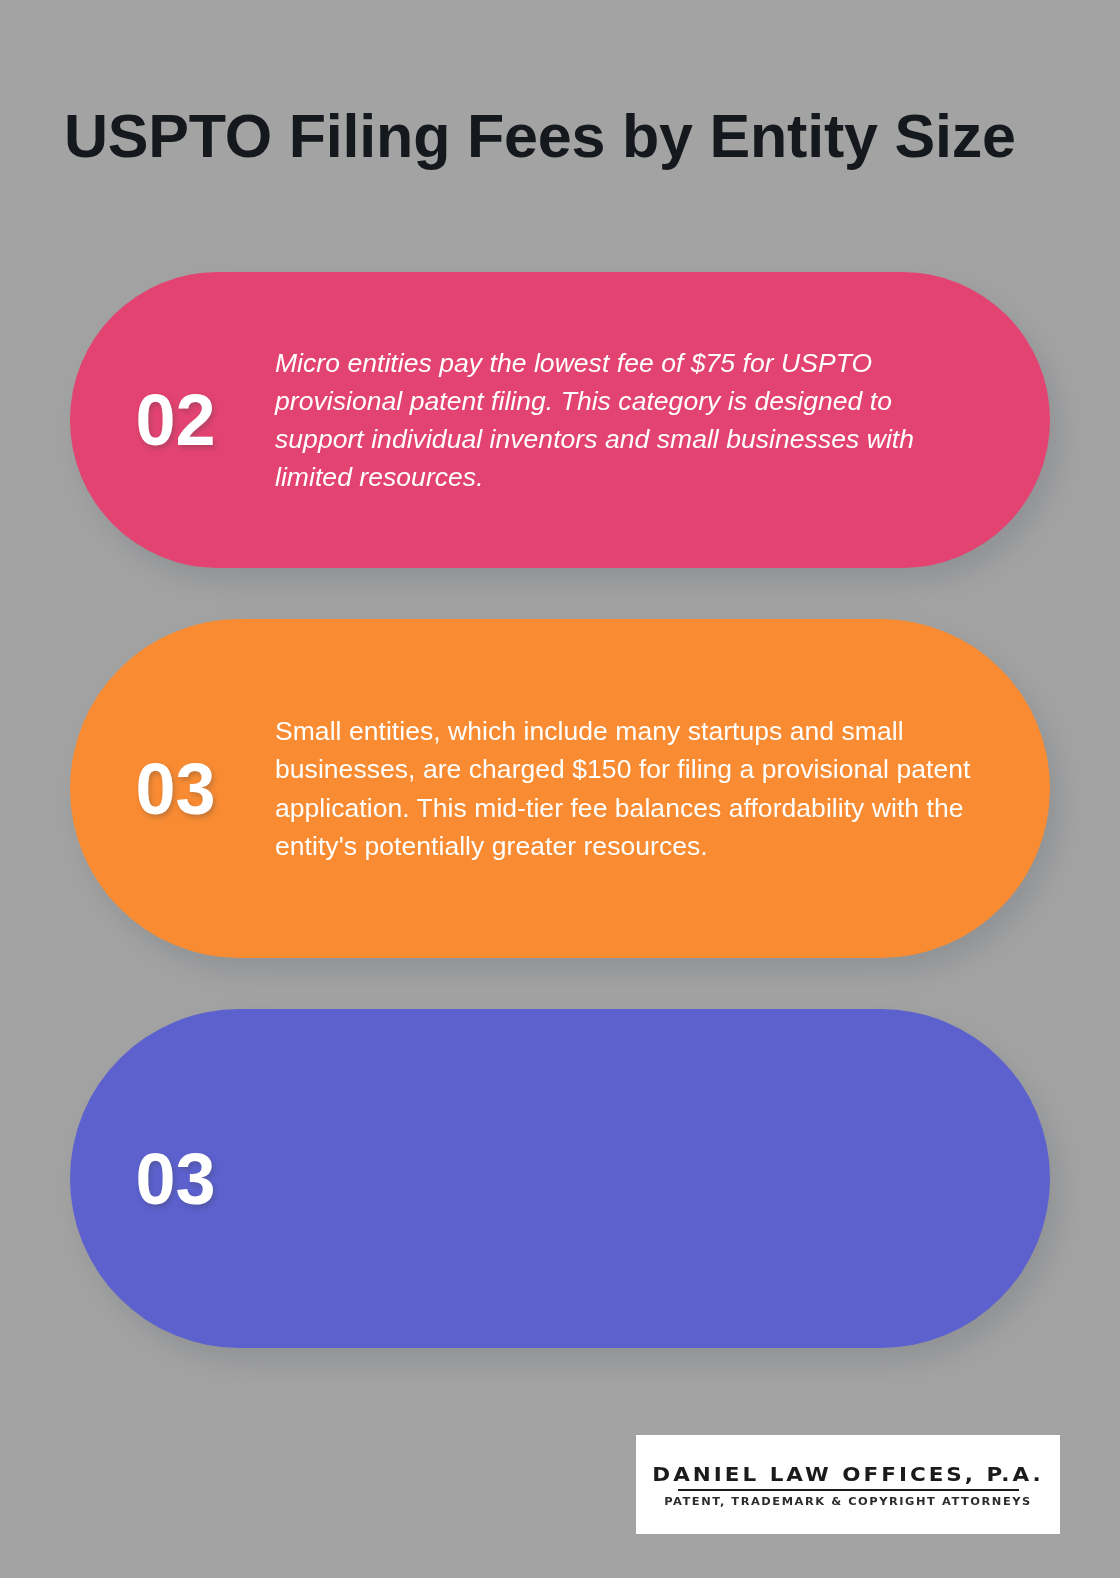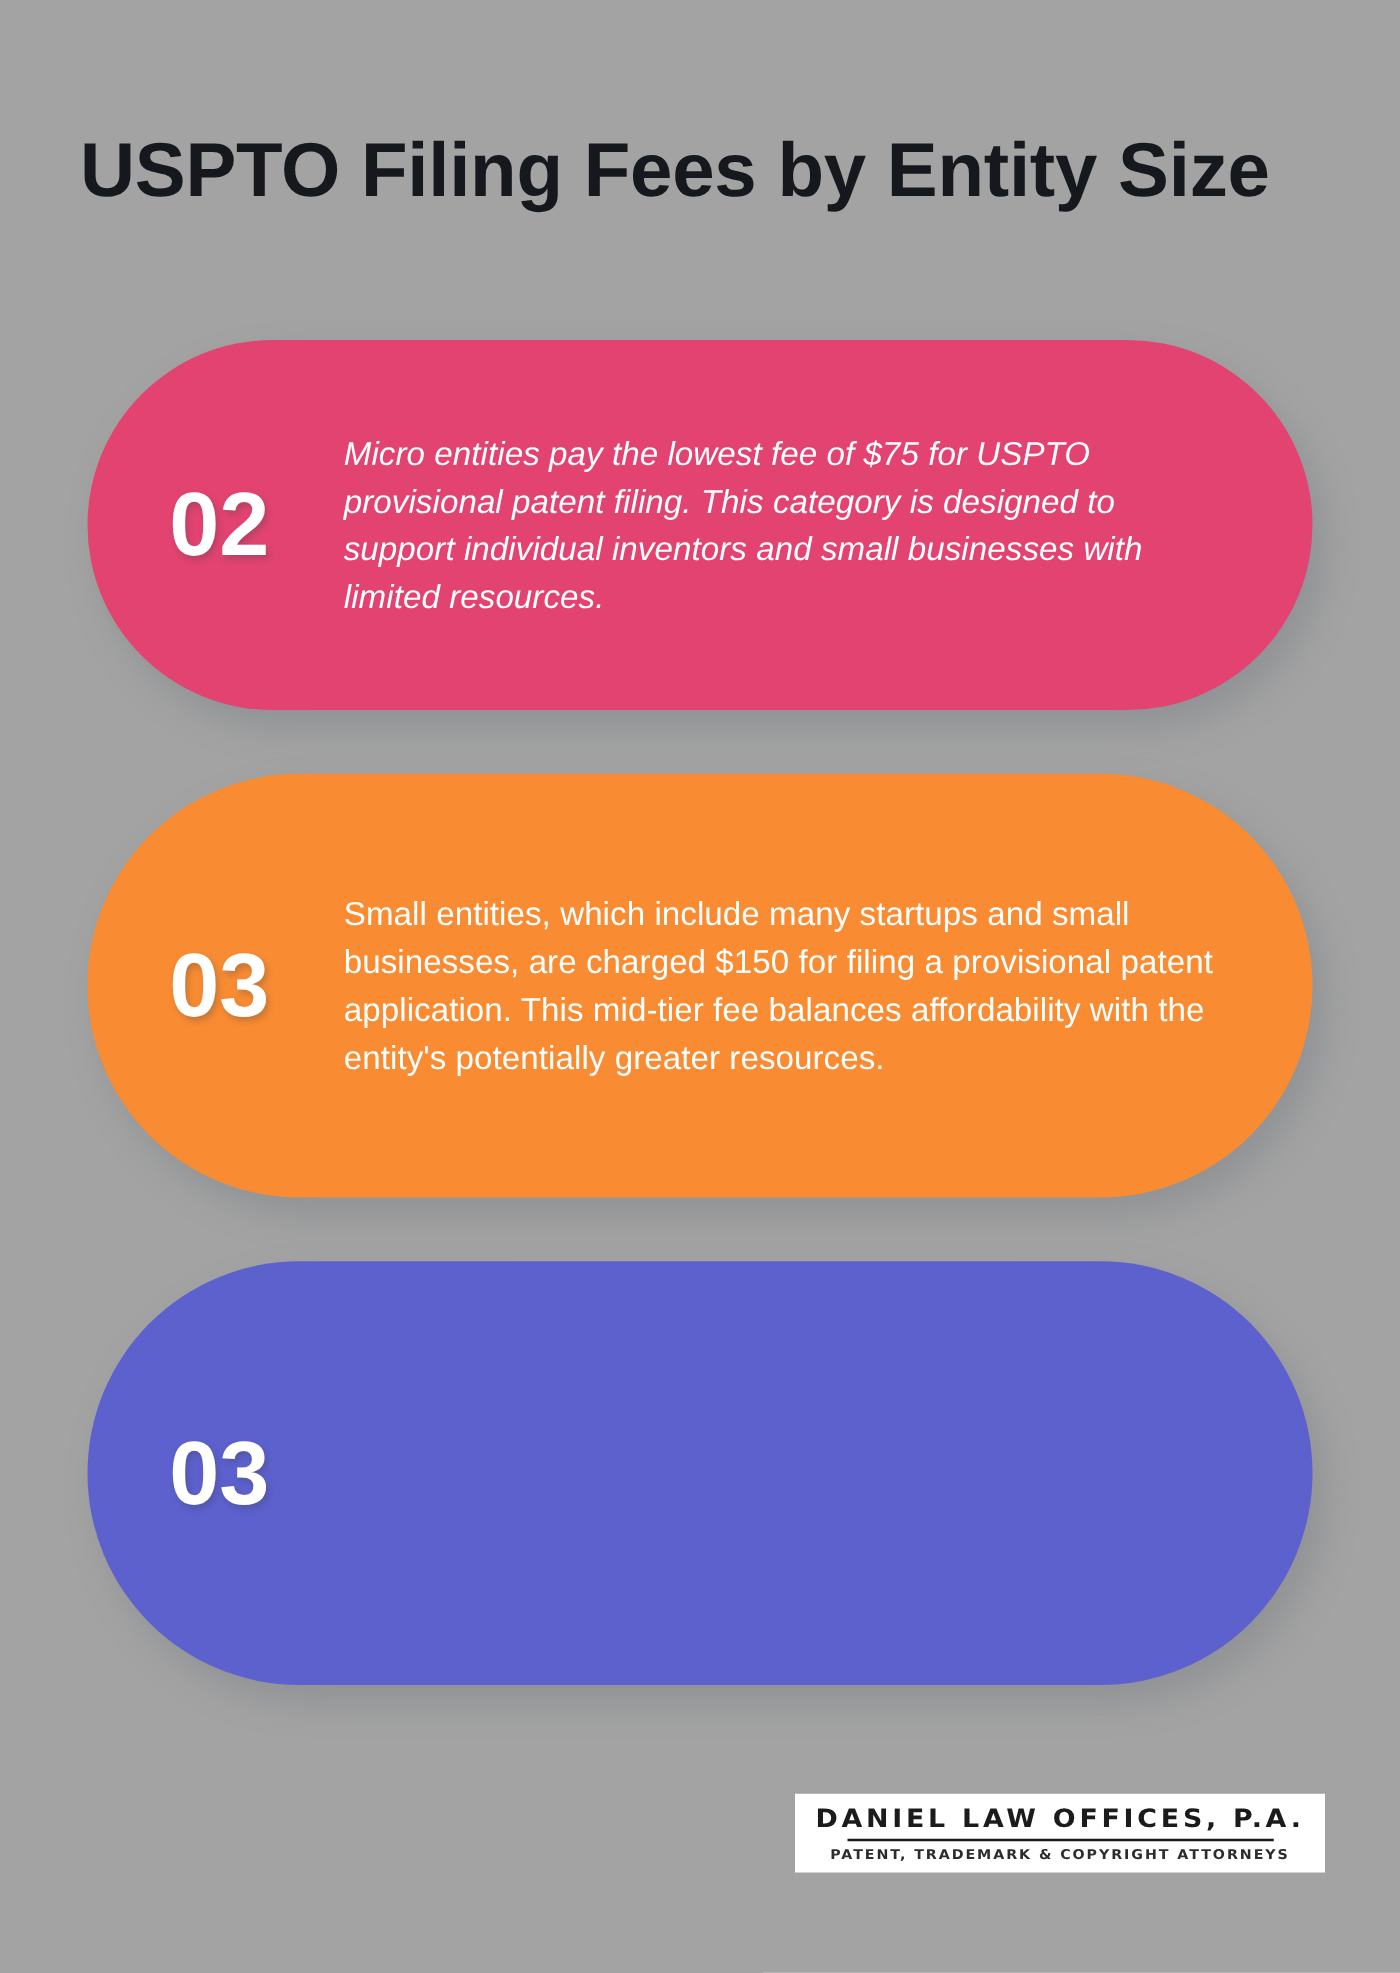--- a/index.html
+++ b/index.html
@@ -78,21 +78,21 @@
   #card-3 { top: 1009px; height: 339px; background: #5c61ce; }
 
   #card-1 .card-text { padding-right: 80px; font-style: italic; }
 
   
   #logo-box {
     position: absolute;
     left: 636px;
     top: 1435px;
     width: 424px;
-    height: 63px;
+    height: 99px;
     background: #ffffff;
     display: flex;
     flex-direction: column;
     align-items: center;
     justify-content: center;
   }
   #logo-primary {
     font-size: 21.5px;
     font-weight: bold;
     letter-spacing: 3.0px;

